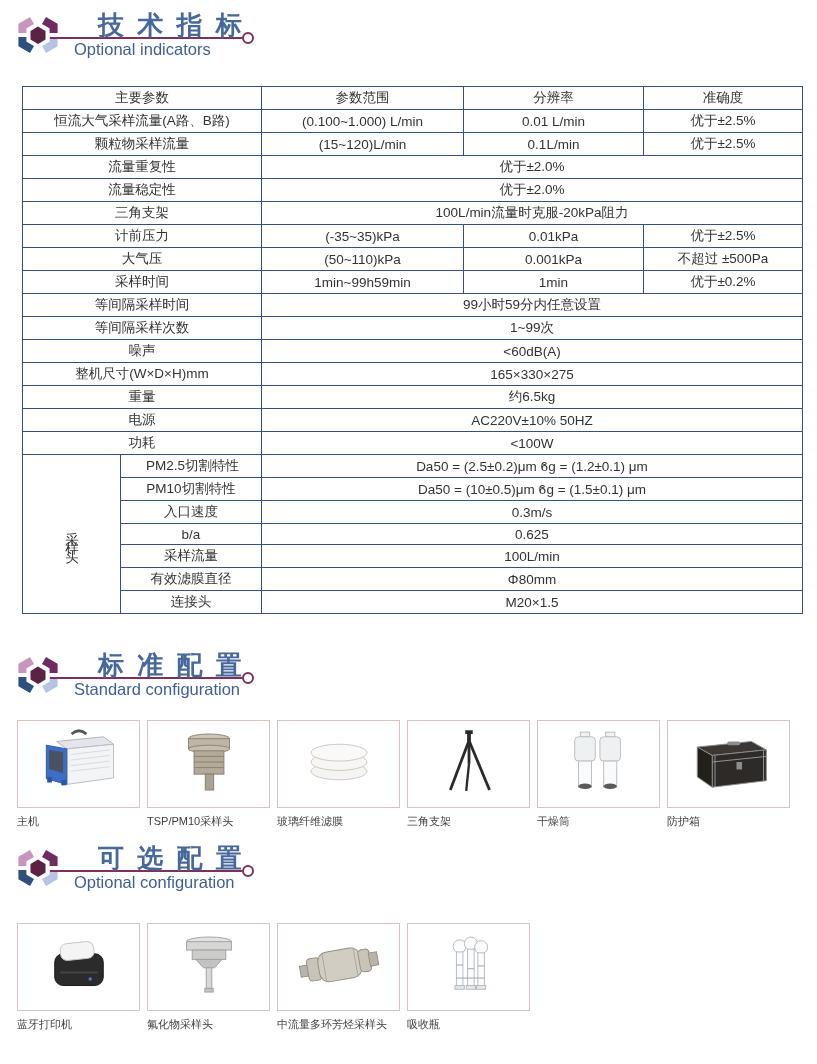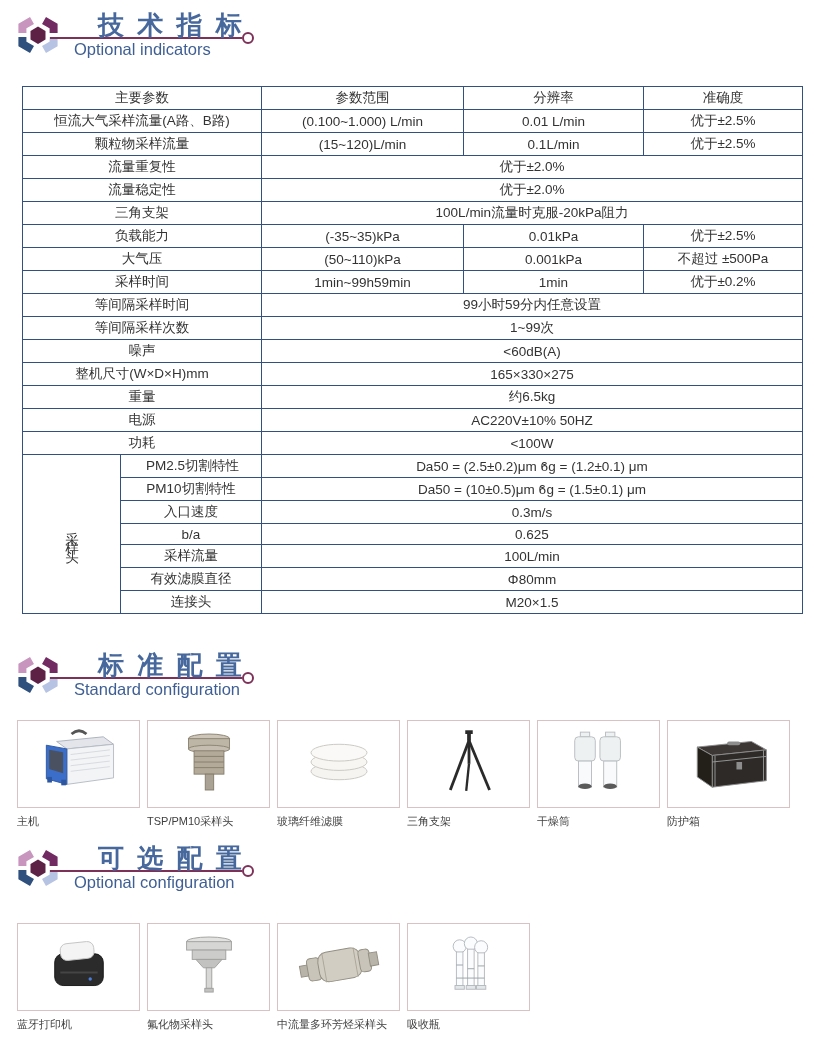--- a/index.html
+++ b/index.html
@@ -125,21 +125,21 @@
       </tr>
       <tr>
         <td colspan="2">流量稳定性</td>
         <td colspan="3">优于±2.0%</td>
       </tr>
       <tr>
         <td colspan="2">三角支架</td>
         <td colspan="3">100L/min流量时克服-20kPa阻力</td>
       </tr>
       <tr>
-        <td colspan="2">负载能力</td>
+        <td colspan="2">计前压力</td>
         <td>(-35~35)kPa</td>
         <td>0.01kPa</td>
         <td>优于±2.5%</td>
       </tr>
       <tr>
         <td colspan="2">大气压</td>
         <td>(50~110)kPa</td>
         <td>0.001kPa</td>
         <td>不超过 ±500Pa</td>
       </tr>

